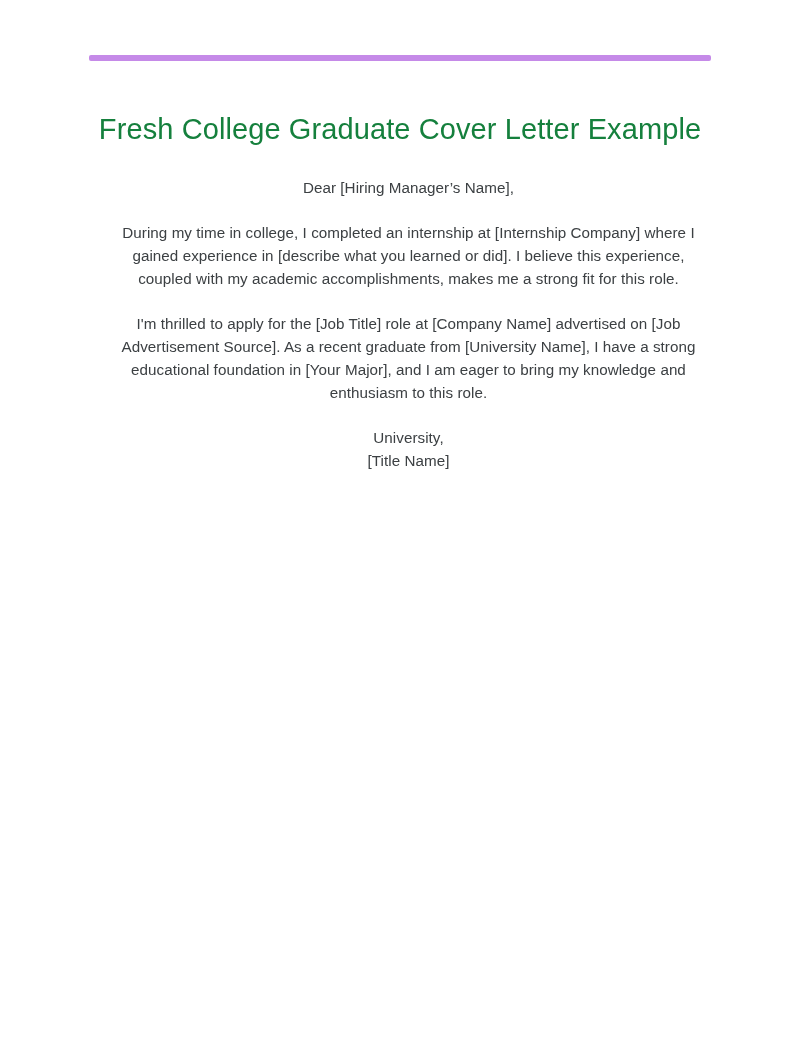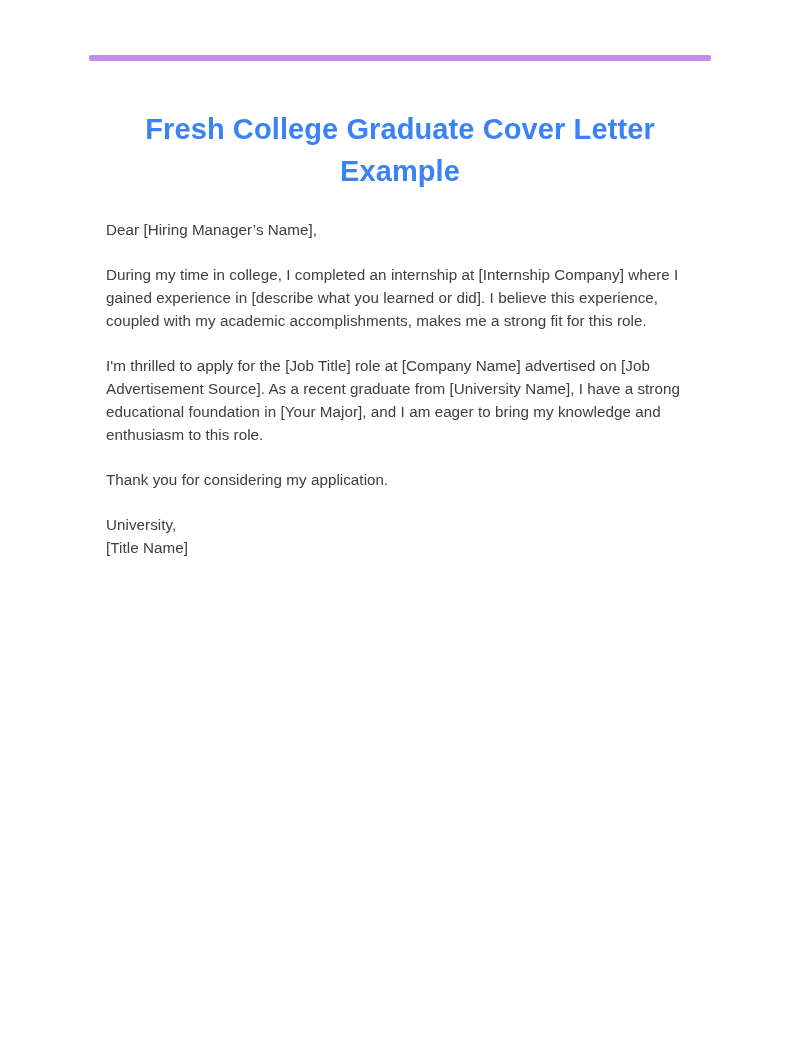--- a/index.html
+++ b/index.html
@@ -31,37 +31,38 @@
     width: 622px;
     height: 6px;
     background: #c58ae8;
     border-radius: 2px;
   }
   .doc-title {
     margin: 0;
     padding: 0;
     font-size: 29px;
     line-height: 42px;
-    font-weight: 700;
-    color: #3b82f6;
+    font-weight: 400;
+    color: #15803d;
     text-align: center;
     letter-spacing: 0.1px;
     padding-top: 47px;
     padding-left: 8px;
     padding-right: 8px;
   }
   .body-copy {
     padding-top: 26px;
   }
   .para {
     font-size: 15.2px;
     line-height: 23px;
     color: #3c4043;
     margin: 0 0 22px 17px;
     letter-spacing: 0.05px;
+    text-align: center;
   }
   .para:last-child {
     margin-bottom: 0;
   }
   .sign-off .line {
     display: block;
   }
 </style>
 </head>
 <body>
@@ -74,21 +75,20 @@
     <h1 class="doc-title">Fresh College Graduate Cover Letter Example</h1>
 
     <div class="body-copy">
 
       <p class="para">Dear [Hiring Manager’s Name],</p>
 
       <p class="para">During my time in college, I completed an internship at [Internship Company] where I gained experience in [describe what you learned or did]. I believe this experience, coupled with my academic accomplishments, makes me a strong fit for this role.</p>
 
       <p class="para">I'm thrilled to apply for the [Job Title] role at [Company Name] advertised on [Job Advertisement Source]. As a recent graduate from [University Name], I have a strong educational foundation in [Your Major], and I am eager to bring my knowledge and enthusiasm to this role.</p>
 
-      <p class="para">Thank you for considering my application.</p>
 
       <p class="para sign-off">
         <span class="line">University,</span>
         <span class="line">[Title Name]</span>
       </p>
 
     </div>
   </div>
 </div>
 

